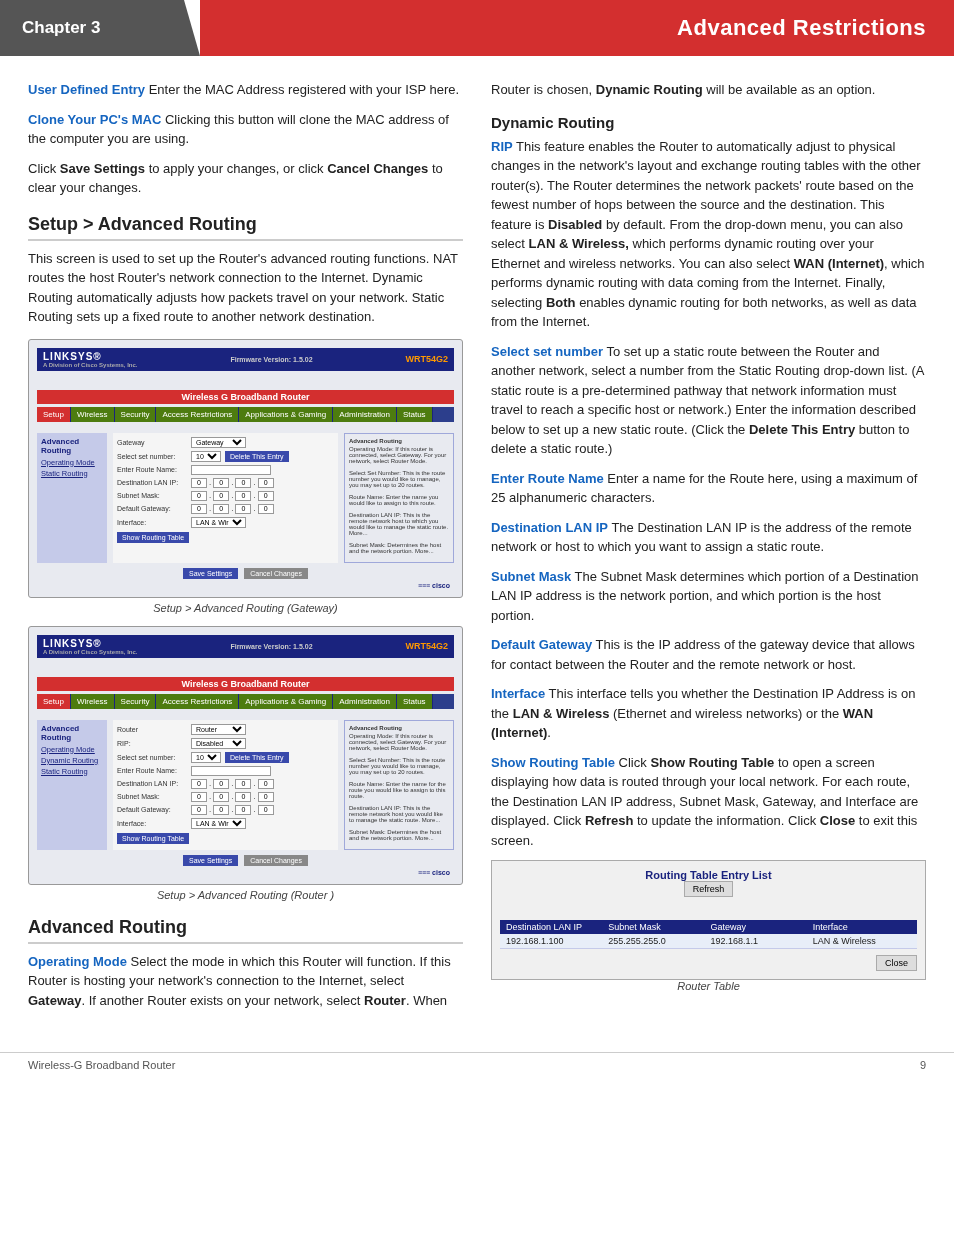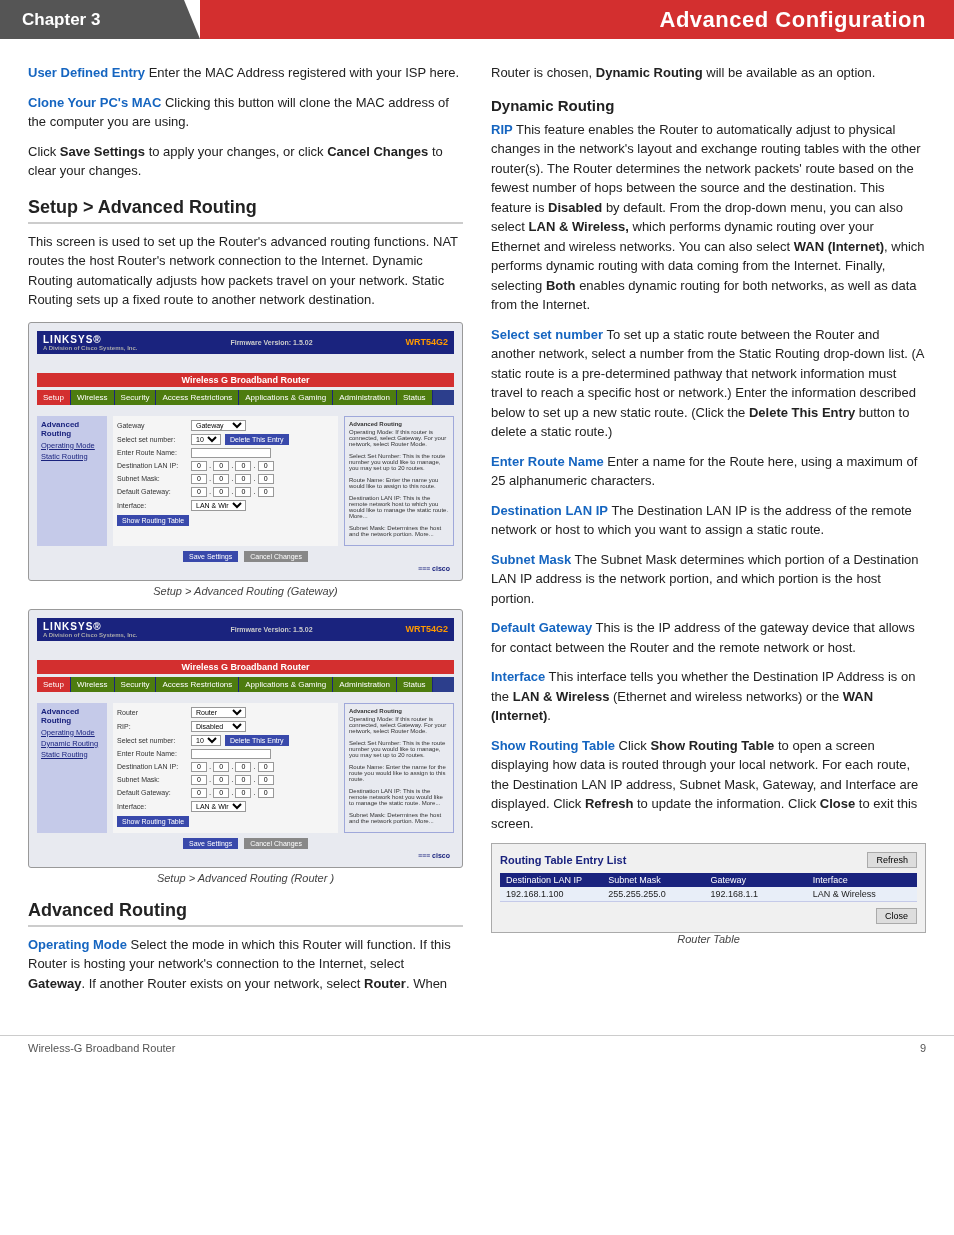--- a/index.html
+++ b/index.html
@@ -9,21 +9,21 @@
       font-family: Arial, Helvetica, sans-serif;
       font-size: 13px;
       color: #222;
       background: #fff;
     }
 
     
     .page-header {
       display: flex;
       align-items: stretch;
-      height: 39px;
+      height: 56px;
       background: #fff;
     }
     .header-chapter {
       background: #555;
       color: #fff;
       font-size: 17px;
       font-weight: bold;
       padding: 0 22px;
       display: flex;
       align-items: center;
@@ -224,21 +224,22 @@
       border: 1px solid #aaa;
       background: #f0f0f0;
       padding: 8px;
       margin-top: 8px;
       font-size: 10px;
     }
     .routing-table-header {
       display: flex;
       justify-content: space-between;
       align-items: center;
-      margin-bottom: 5px;
+      margin-bottom: 23px;
+      flex-direction: column;
     }
     .routing-table-title {
       font-weight: bold;
       font-size: 11px;
       color: #1a237e;
     }
     .routing-refresh-btn {
       background: #ddd;
       border: 1px solid #aaa;
       font-size: 9px;
@@ -311,21 +312,21 @@
     .ip-dot { font-size: 8px; }
   </style>
 </head>
 <body>
 
 <div class="page-header">
   <div class="header-chapter">
     <span>Chapter 3</span>
   </div>
   <div class="header-title">
-    <span>Advanced Configuration</span>
+    <span>Advanced Restrictions</span>
   </div>
 </div>
 
 <div class="page-body">
 
   <div class="col-left">
 
     <p>
       <span class="bold-blue">User Defined Entry</span>
       <span>  Enter the MAC Address registered with your ISP here.</span>

